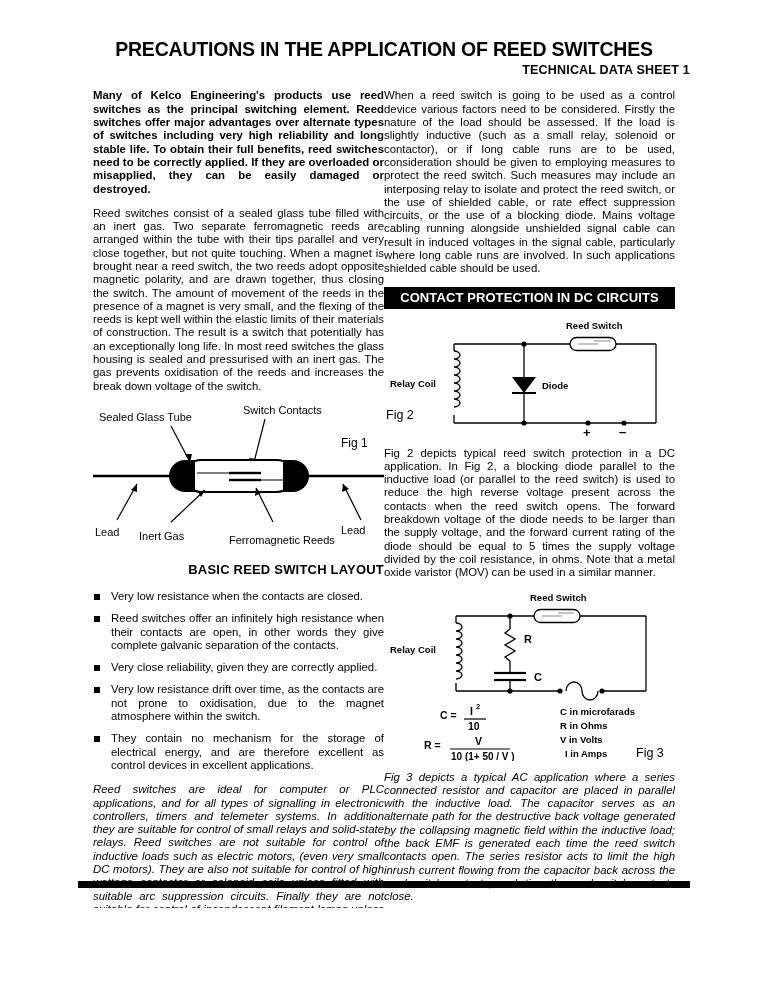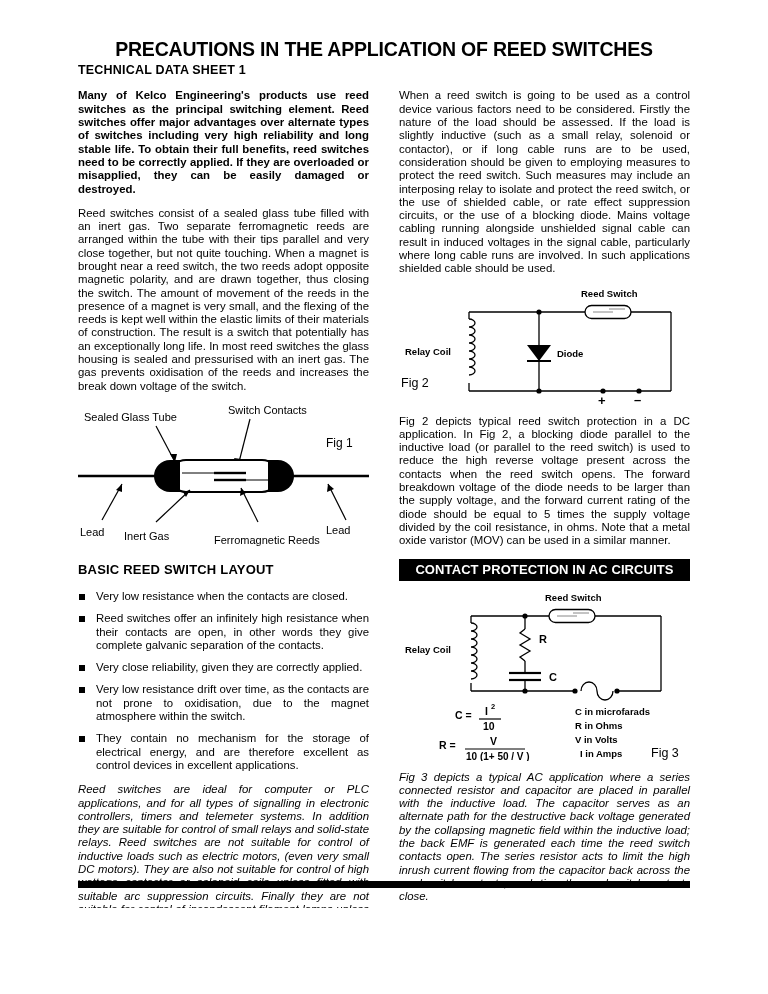--- a/index.html
+++ b/index.html
@@ -22,30 +22,30 @@
     font-size: 19.5px;
     font-weight: bold;
     text-align: center;
     letter-spacing: -0.2px;
     line-height: 1.15;
     margin: 0 0 3px 0;
   }
   .doc-subtitle {
     font-size: 12.5px;
     font-weight: bold;
-    text-align: left;
+    text-align: right;
     letter-spacing: 0.2px;
     margin: 0 0 12px 0;
   }
 
   
   .columns {
     display: flex;
-    gap: 30px;
     align-items: flex-start;
+    margin-left: 15px;
   }
   .col { width: 291px; }
 
   p.body {
     font-size: 11.4px;
     line-height: 13.3px;
     text-align: justify;
     margin: 0 0 11px 0;
     hyphens: none;
   }
@@ -86,21 +86,21 @@
     text-align: center;
   }
 
   
   .figure { position: relative; margin: 0 0 10px 0; text-align: right; }
   .figure svg { display: block; }
 
   
   .fig1-wrap { position: relative; margin: 6px 0 4px 0; text-align: center; }
   .fig-caption {
-    text-align: left;
+    text-align: right;
     font-size: 13px;
     font-weight: bold;
     margin: 2px 0 13px 0;
     letter-spacing: 0.2px;
   }
 
   
   .bottom-rule {
     position: absolute;
     left: 78px; bottom: 20px;
@@ -181,20 +181,21 @@
         <li><span class="sq"></span><span>They contain no mechanism for the storage of electrical energy, and are therefore excellent as control devices in excellent applications.</span></li>
       </ul>
 
       <p class="body last">Reed switches are ideal for computer or PLC applications, and for all types of signalling in electronic controllers, timers and telemeter systems.  In addition they are suitable for control of small relays and solid-state relays.  Reed switches are not suitable for control of inductive loads such as electric motors, (even very small DC motors).  They are also not suitable for control of high wattage contactor or solenoid coils unless fitted with suitable arc suppression circuits.  Finally they are not suitable for control of incandescent filament lamps unless great care is taken to control the cold filament inrush current that occurs on start-up.</p>
     </div>
 
     <div class="col">
 
       <p class="body">When a reed switch is going to be used as a control device various factors need to be considered.  Firstly the nature of the load should be assessed.  If the load is slightly inductive (such as a small relay, solenoid or contactor), or if long cable runs are to be used, consideration should be given to employing measures to protect the reed switch.  Such measures may include an interposing relay to isolate and protect the reed switch, or the use of shielded cable, or rate effect suppression circuits, or the use of a blocking diode. Mains voltage cabling running alongside unshielded signal cable can result in induced voltages in the signal cable, particularly where long cable runs are involved. In such applications shielded cable should be used.</p>
 
+      <div class="section-bar">CONTACT PROTECTION IN DC CIRCUITS</div>
 
       <div class="figure">
         <svg width="291" height="118" viewBox="0 0 291 118">
           <text x="182" y="10" font-size="9.5" font-weight="bold">Reed Switch</text>
 
           <line x1="70" y1="25" x2="186" y2="25" stroke="#000" stroke-width="1.3"></line>
           <line x1="232" y1="25" x2="272" y2="25" stroke="#000" stroke-width="1.3"></line>
 
           <rect x="186" y="18.5" width="46" height="13" rx="6.5" fill="#fff" stroke="#000" stroke-width="1.3"></rect>
           <line x1="194" y1="25" x2="214" y2="25" stroke="#888" stroke-width="1"></line>
@@ -225,21 +226,20 @@
           <circle cx="240" cy="104" r="2.6" fill="#000"></circle>
           <text x="199" y="118" font-size="13" font-weight="bold">+</text>
           <text x="235" y="117" font-size="13" font-weight="bold">–</text>
 
           <text x="2" y="100" font-size="12.5">Fig 2</text>
         </svg>
       </div>
 
       <p class="body">Fig 2 depicts typical reed switch protection in a DC application.  In Fig 2, a blocking diode parallel to the inductive load (or parallel to the reed switch) is used to reduce the high reverse voltage present across the contacts when the reed switch opens. The forward breakdown voltage of the diode needs to be larger than the supply voltage, and the forward current rating of the diode should be equal to 5 times the supply voltage divided by the coil resistance, in ohms. Note that a metal oxide varistor (MOV) can be used in a similar manner.</p>
 
-      <div class="section-bar">CONTACT PROTECTION IN AC CIRCUITS</div>
 
       <div class="figure">
         <svg width="291" height="170" viewBox="0 0 291 170">
           <text x="146" y="10" font-size="9.5" font-weight="bold">Reed Switch</text>
 
           <line x1="72" y1="25" x2="150" y2="25" stroke="#000" stroke-width="1.3"></line>
           <line x1="196" y1="25" x2="262" y2="25" stroke="#000" stroke-width="1.3"></line>
           <rect x="150" y="18.5" width="46" height="13" rx="6.5" fill="#fff" stroke="#000" stroke-width="1.3"></rect>
           <line x1="158" y1="25" x2="178" y2="25" stroke="#888" stroke-width="1"></line>
           <line x1="174" y1="22" x2="190" y2="22" stroke="#888" stroke-width="1"></line>

